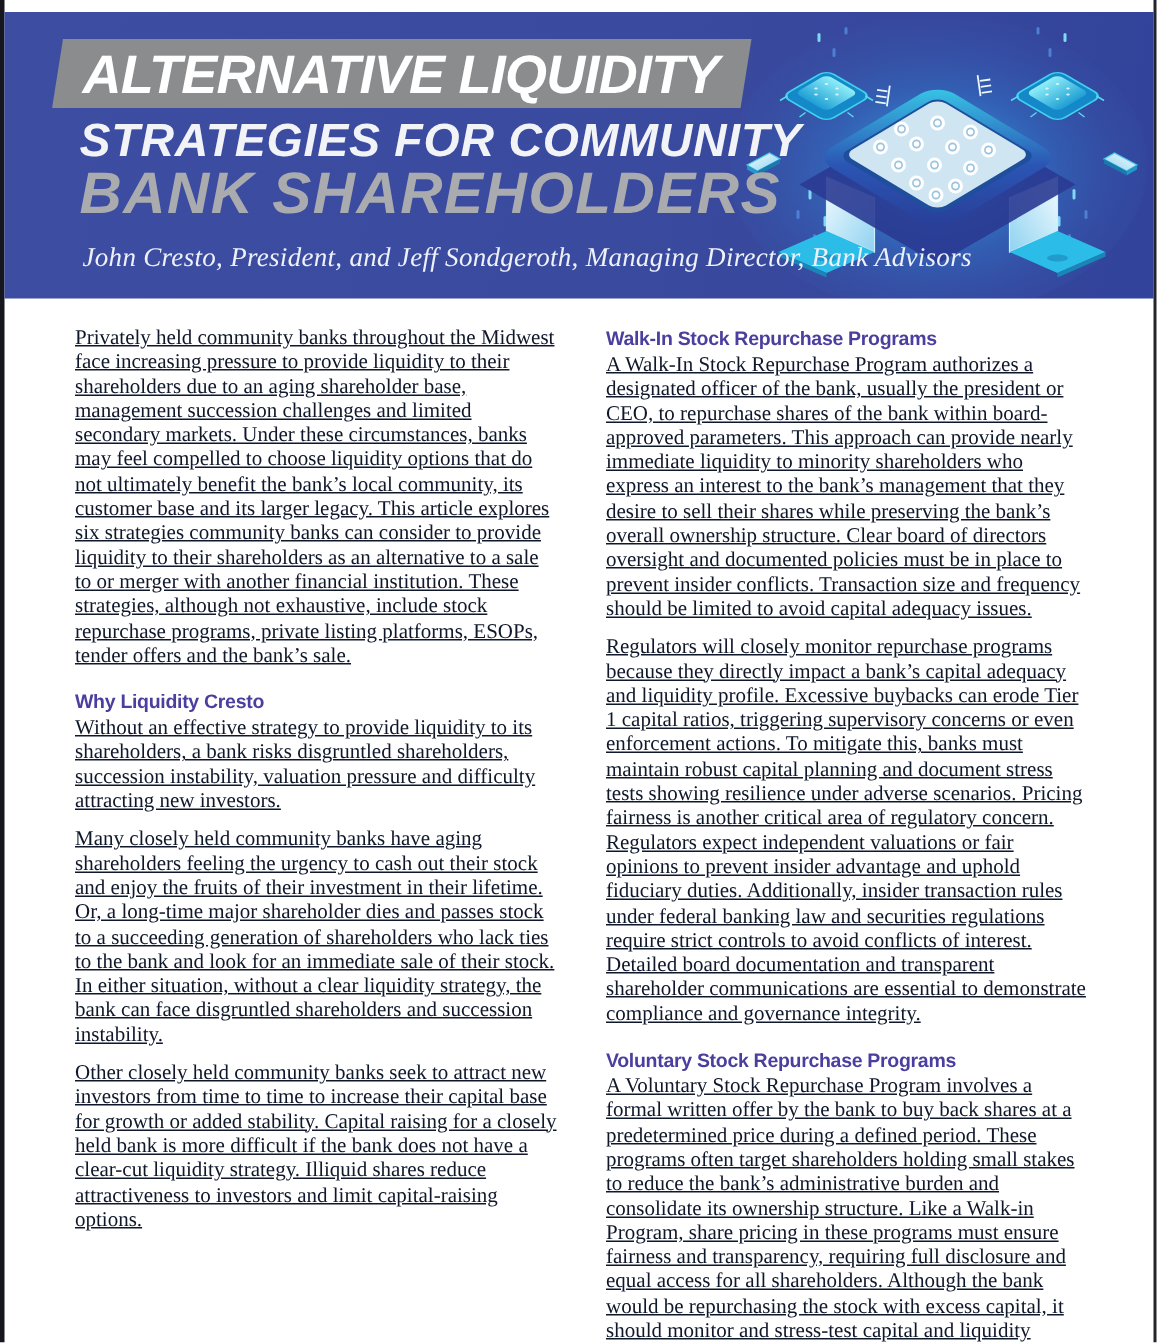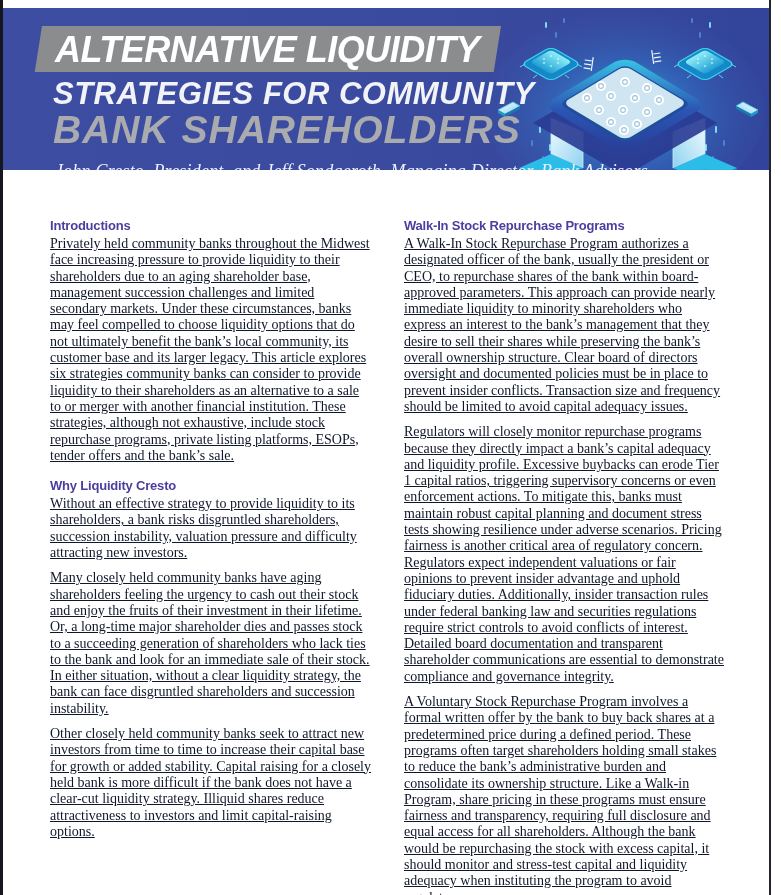--- a/index.html
+++ b/index.html
@@ -8,21 +8,21 @@
     background:#ffffff;
     font-family:"Liberation Sans", sans-serif;
   }
   .page{position:absolute;inset:0;background:#ffffff;}
   .edge{position:absolute;top:0;height:895px;background:#16171e;}
   .edge.left{left:0;width:3px;}
   .edge.right{left:769px;width:2px;background:#23242c;}
 
   
   .header{
-    position:absolute;left:3px;top:8px;width:766px;height:162px;
+    position:absolute;left:3px;top:8px;width:766px;height:191px;
     background:linear-gradient(100deg,#3d4da2 0%,#3a4a9e 55%,#32439b 100%);
     overflow:hidden;
   }
   .banner{
     position:absolute;left:39px;top:18px;width:459px;height:46px;
     background:#8a8c8e;
     transform:skewX(-9deg);transform-origin:top left;
   }
   .title1{
     position:absolute;left:52px;top:22px;
@@ -191,29 +191,29 @@
     </svg>
 
     <div class="banner"></div>
     <div class="title1">ALTERNATIVE LIQUIDITY</div>
     <div class="title2">STRATEGIES FOR COMMUNITY</div>
     <div class="title3">BANK SHAREHOLDERS</div>
     <div class="byline">John Cresto, President, and Jeff Sondgeroth, Managing Director, Bank Advisors</div>
   </div>
 
   <div class="col left">
-    <h3 class="sec-h">Introductions</h3>
     <p class="body-p">Privately held community banks throughout the Midwest face increasing pressure to provide liquidity to their shareholders due to an aging shareholder base, management succession challenges and limited secondary markets. Under these circumstances, banks may feel compelled to choose liquidity options that do not ultimately benefit the bank’s local community, its customer base and its larger legacy. This article explores six strategies community banks can consider to provide liquidity to their shareholders as an alternative to a sale to or merger with another financial institution. These strategies, although not exhaustive, include stock repurchase programs, private listing platforms, ESOPs, tender offers and the bank’s sale.</p>
     <h3 class="sec-h">Why Liquidity Cresto</h3>
     <p class="body-p">Without an effective strategy to provide liquidity to its shareholders, a bank risks disgruntled shareholders, succession instability, valuation pressure and difficulty attracting new investors.</p>
     <p class="body-p">Many closely held community banks have aging shareholders feeling the urgency to cash out their stock and enjoy the fruits of their investment in their lifetime. Or, a long-time major shareholder dies and passes stock to a succeeding generation of shareholders who lack ties to the bank and look for an immediate sale of their stock. In either situation, without a clear liquidity strategy, the bank can face disgruntled shareholders and succession instability.</p>
     <p class="body-p">Other closely held community banks seek to attract new investors from time to time to increase their capital base for growth or added stability. Capital raising for a closely held bank is more difficult if the bank does not have a clear-cut liquidity strategy. Illiquid shares reduce attractiveness to investors and limit capital-raising options.</p>
   </div>
 
   <div class="col right">
     <h3 class="sec-h">Walk-In Stock Repurchase Programs</h3>
     <p class="body-p">A Walk-In Stock Repurchase Program authorizes a designated officer of the bank, usually the president or CEO, to repurchase shares of the bank within board-approved parameters. This approach can provide nearly immediate liquidity to minority shareholders who express an interest to the bank’s management that they desire to sell their shares while preserving the bank’s overall ownership structure. Clear board of directors oversight and documented policies must be in place to prevent insider conflicts. Transaction size and frequency should be limited to avoid capital adequacy issues.</p>
     <p class="body-p">Regulators will closely monitor repurchase programs because they directly impact a bank’s capital adequacy and liquidity profile. Excessive buybacks can erode Tier 1 capital ratios, triggering supervisory concerns or even enforcement actions. To mitigate this, banks must maintain robust capital planning and document stress tests showing resilience under adverse scenarios. Pricing fairness is another critical area of regulatory concern. Regulators expect independent valuations or fair opinions to prevent insider advantage and uphold fiduciary duties. Additionally, insider transaction rules under federal banking law and securities regulations require strict controls to avoid conflicts of interest. Detailed board documentation and transparent shareholder communications are essential to demonstrate compliance and governance integrity.</p>
+    <h3 class="sec-h">Voluntary Stock Repurchase Programs</h3>
     <p class="body-p">A Voluntary Stock Repurchase Program involves a formal written offer by the bank to buy back shares at a predetermined price during a defined period. These programs often target shareholders holding small stakes to reduce the bank’s administrative burden and consolidate its ownership structure. Like a Walk-in Program, share pricing in these programs must ensure fairness and transparency, requiring full disclosure and equal access for all shareholders. Although the bank would be repurchasing the stock with excess capital, it should monitor and stress-test capital and liquidity adequacy when instituting the program to avoid regulatory concerns.</p>
   </div>
 
   <div class="edge right"></div>
 </div>
 
 </body></html>

